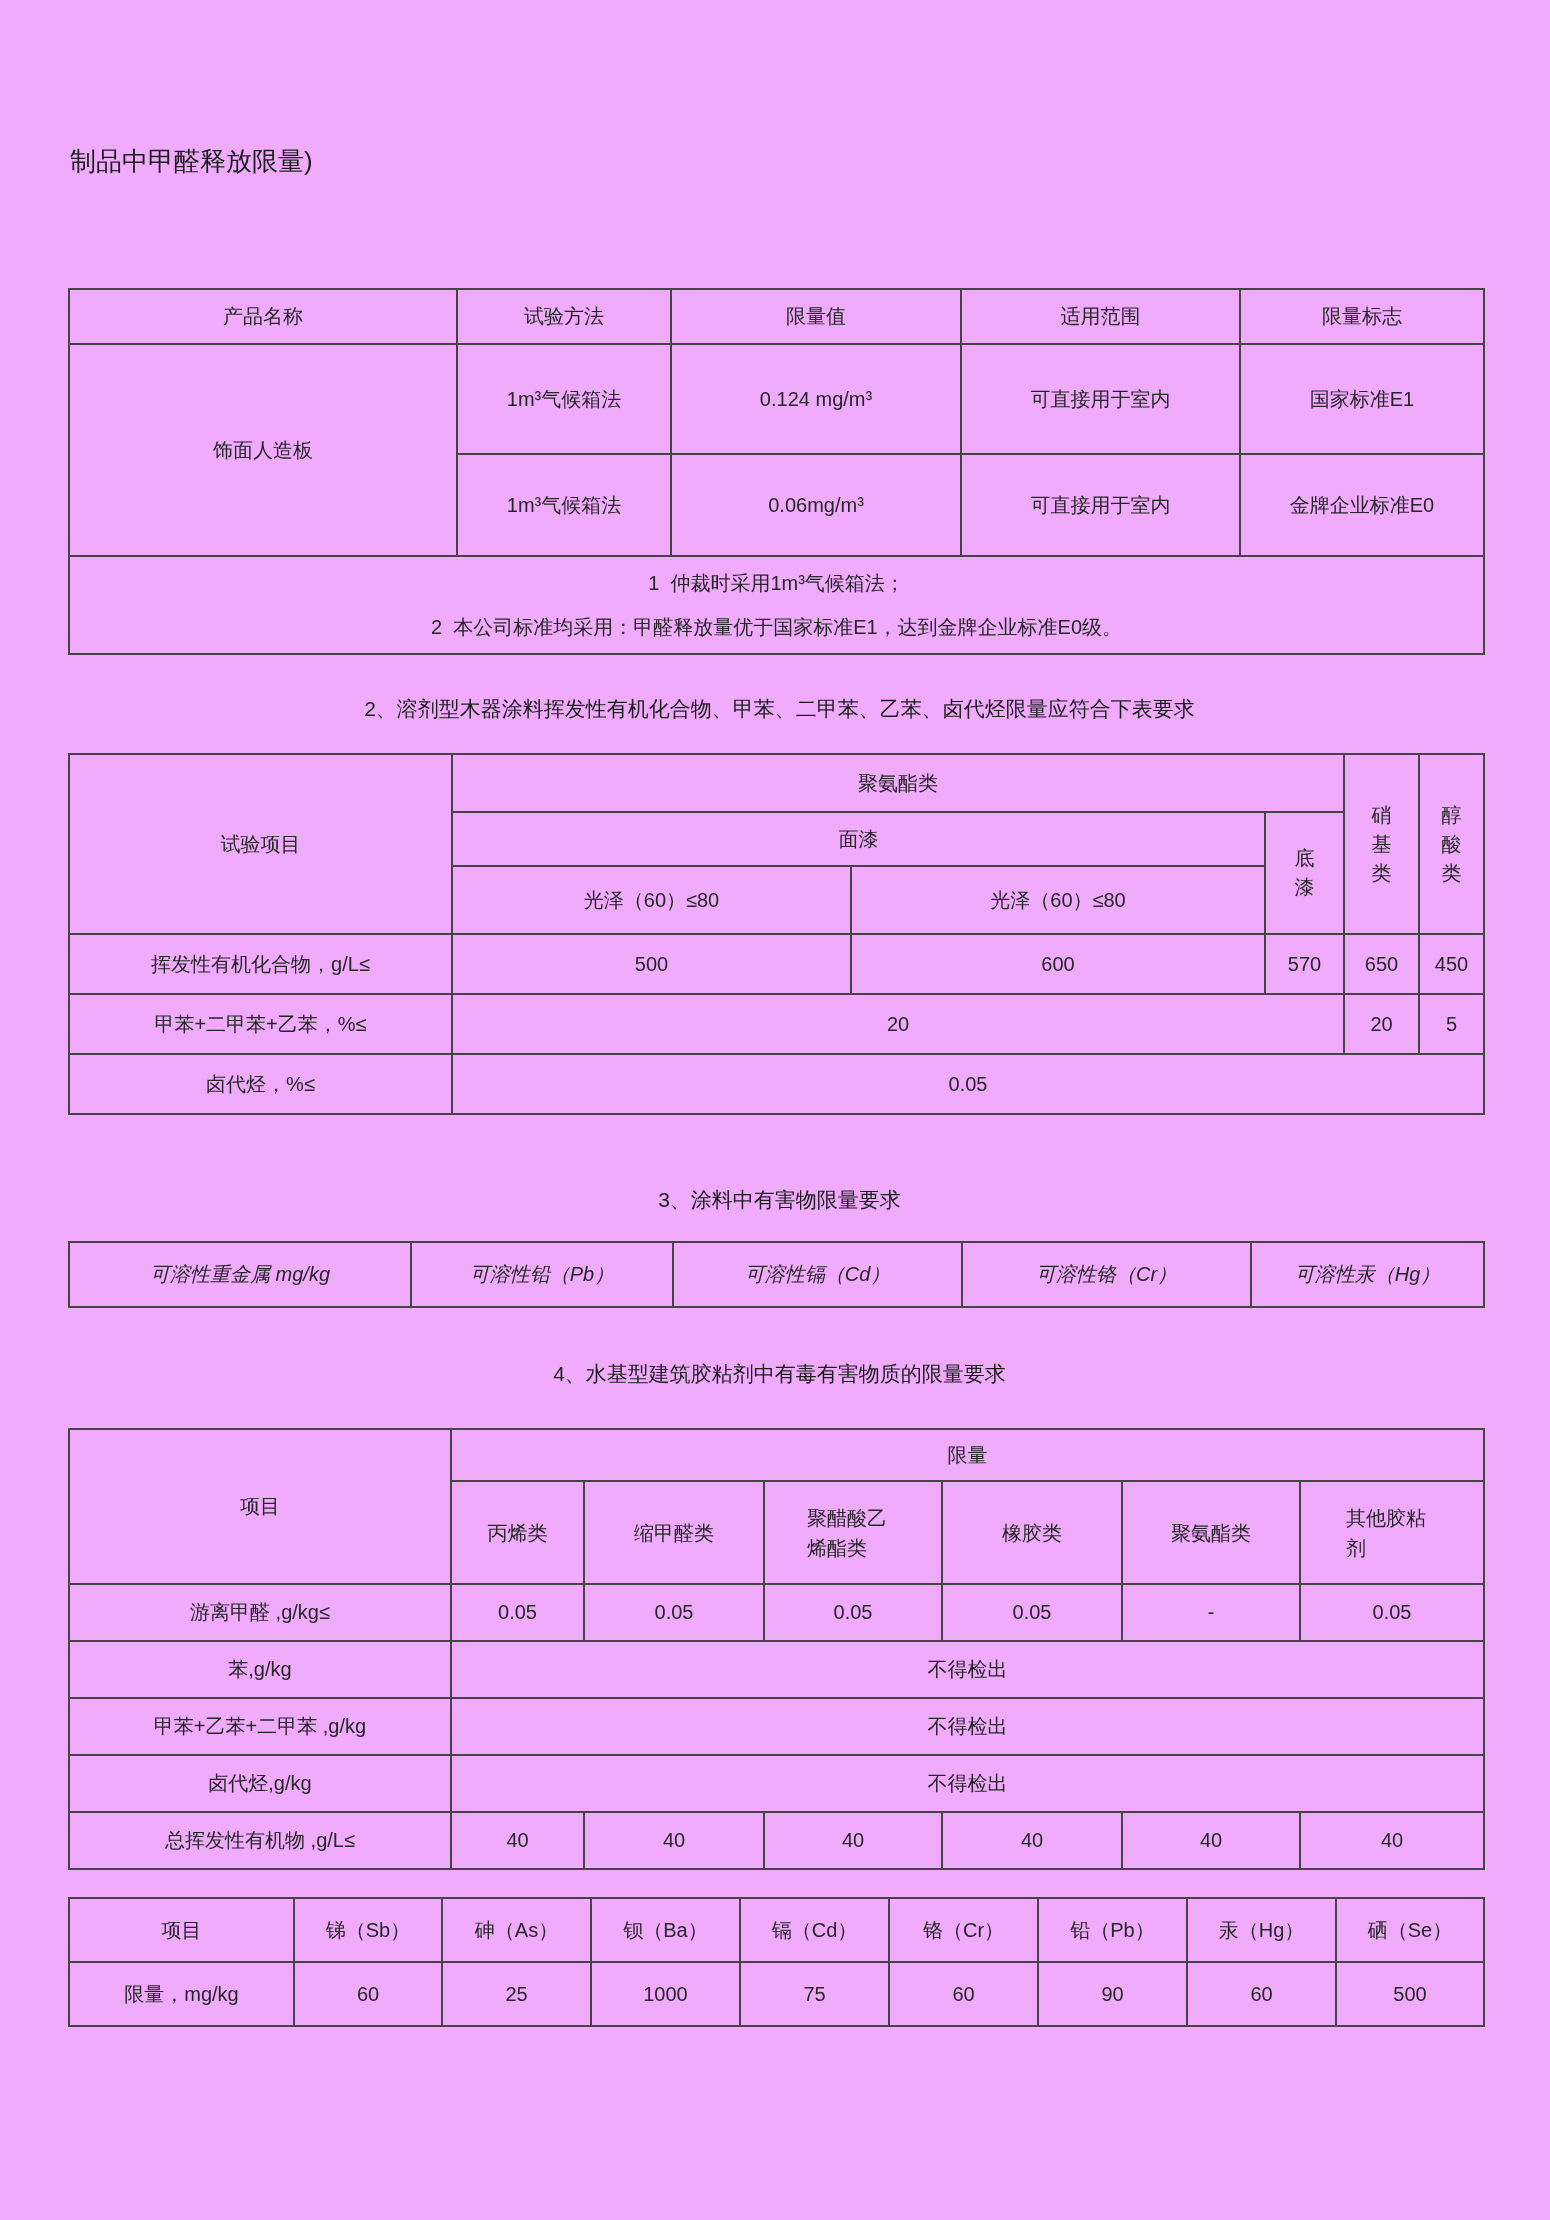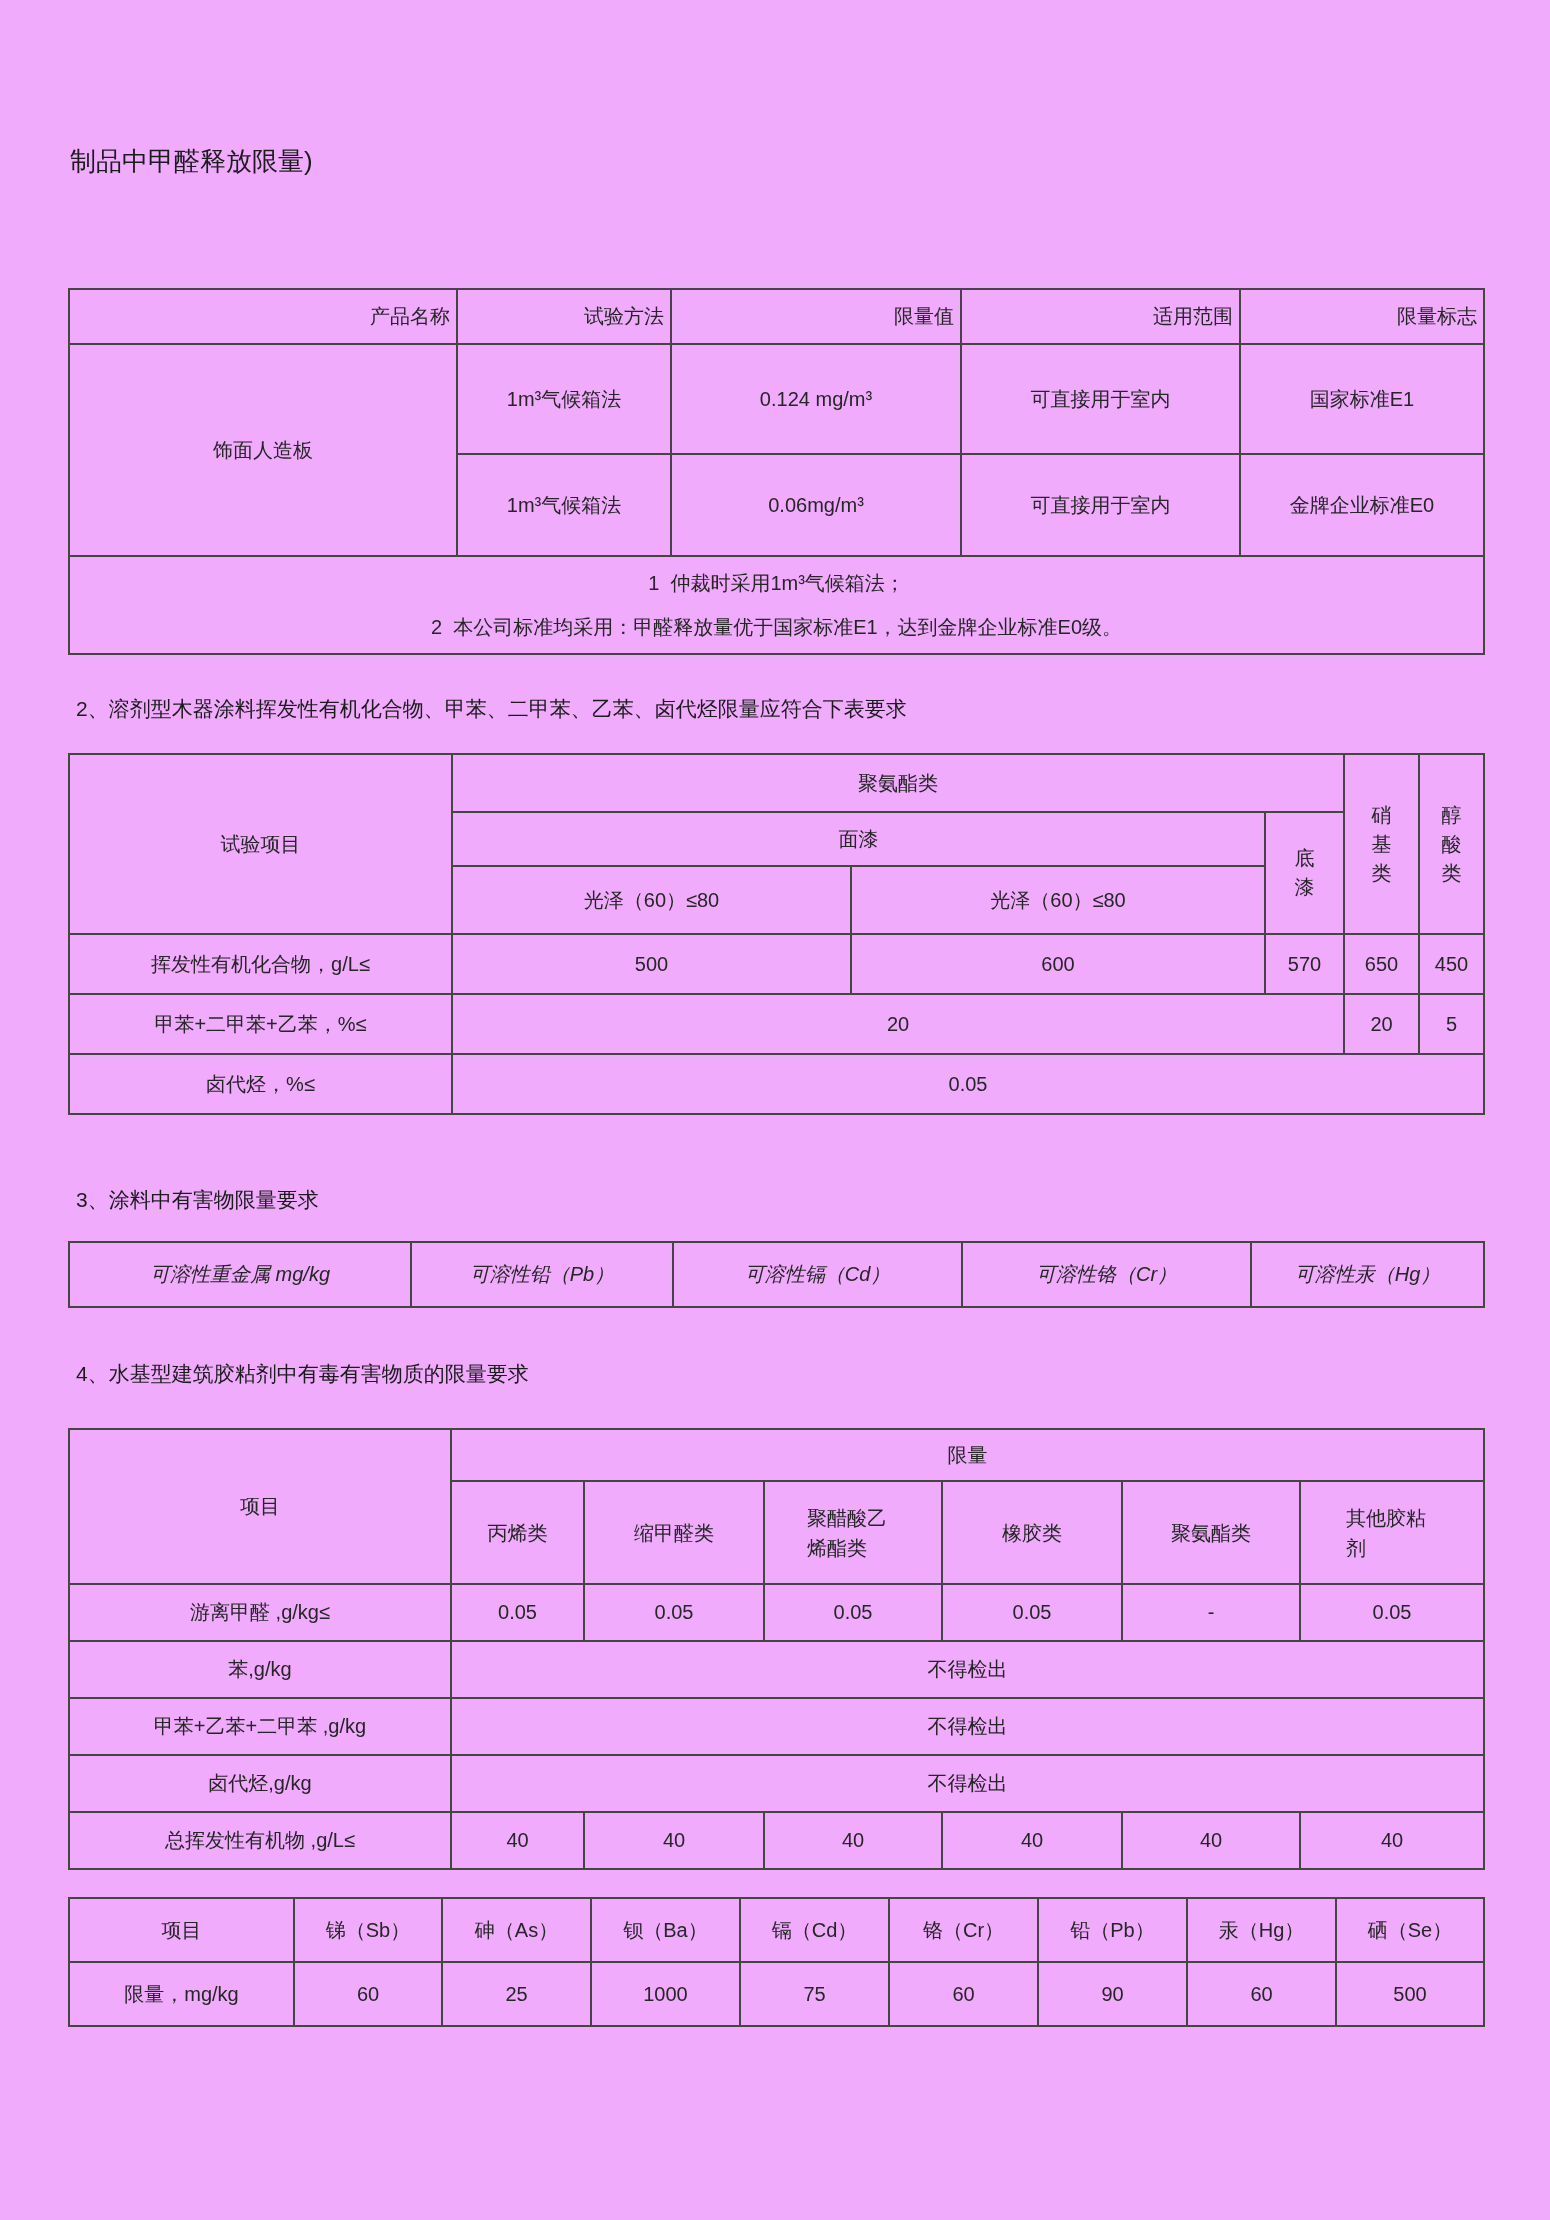--- a/index.html
+++ b/index.html
@@ -4,41 +4,41 @@
 <style>
   html,body { margin:0; padding:0; background:#ffffff; }
   .page {
     position:relative; width:1550px; height:2220px; background:#f0abfc;
     font-family:"Liberation Sans", sans-serif; color:#262626; overflow:hidden;padding-left:9px;
   }
   .content { position:absolute; left:68px; top:0; width:1415px; }
 
   .doc-title { margin:145px 0 0 2px; font-size:26px; line-height:32px; color:#1c1c1c; }
 
-  .sec-heading { font-size:21px; line-height:28px; color:#1c1c1c; padding-left:8px; }
+  .sec-heading { font-size:21px; line-height:28px; color:#1c1c1c; padding-left:8px;text-align:center; }
   .mt-s2 { margin-top:40px; }
   .mt-s3 { margin-top:71px; }
   .mt-s4 { margin-top:52px; }
   .mt-s5 { margin-top:54px; }
 
   table.t {
     border-collapse:collapse; table-layout:fixed; width:1415px;
     font-size:20px; color:#262626;
   }
   table.t td {
     border:2px solid #454545; text-align:center; vertical-align:middle;
     padding:4px 6px; overflow:hidden;
   }
   .mt-t1 { margin-top:111px; }
   .mt-t2 { margin-top:30px; }
   .mt-t3 { margin-top:27px; }
   .mt-t4 { margin-top:40px; }
   .mt-t5 { margin-top:27px; }
 
-  tr.r45  td { height:45px;text-align:right; }
+  tr.r45  td { height:45px; }
   tr.r100 td { height:100px; }
   tr.r92  td { height:92px; }
   tr.r48  td { height:48px; }
   tr.r44  td { height:44px; }
   tr.r58  td { height:58px; }
   tr.r50  td { height:50px; }
   tr.r55  td { height:55px;font-style:italic; }
   tr.r53  td { height:53px; }
   tr.r42  td { height:42px; }
   tr.r93  td { height:93px; }

